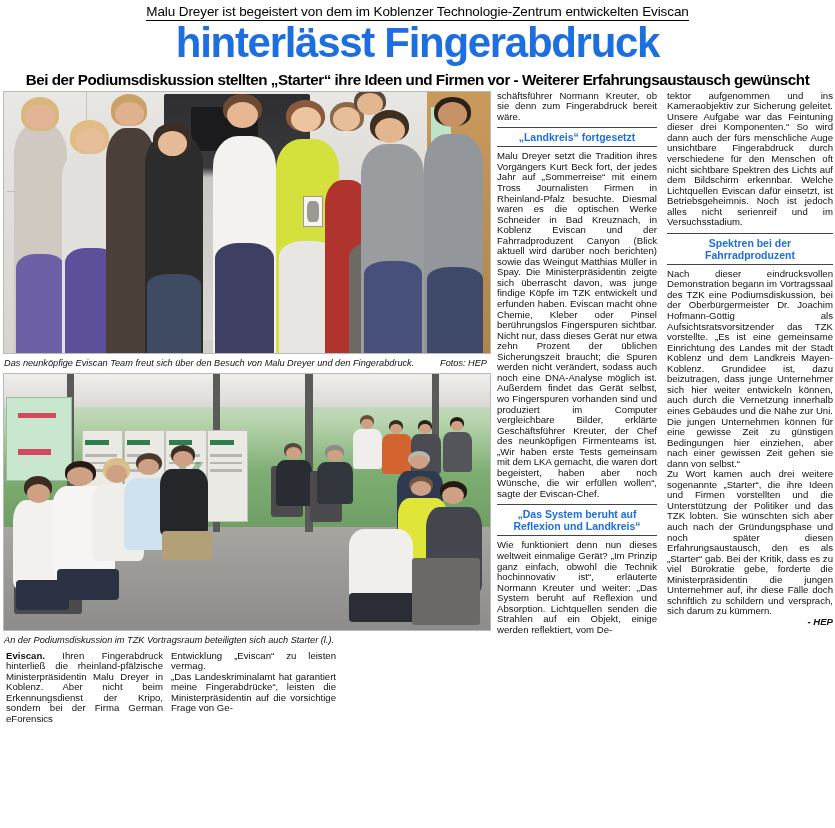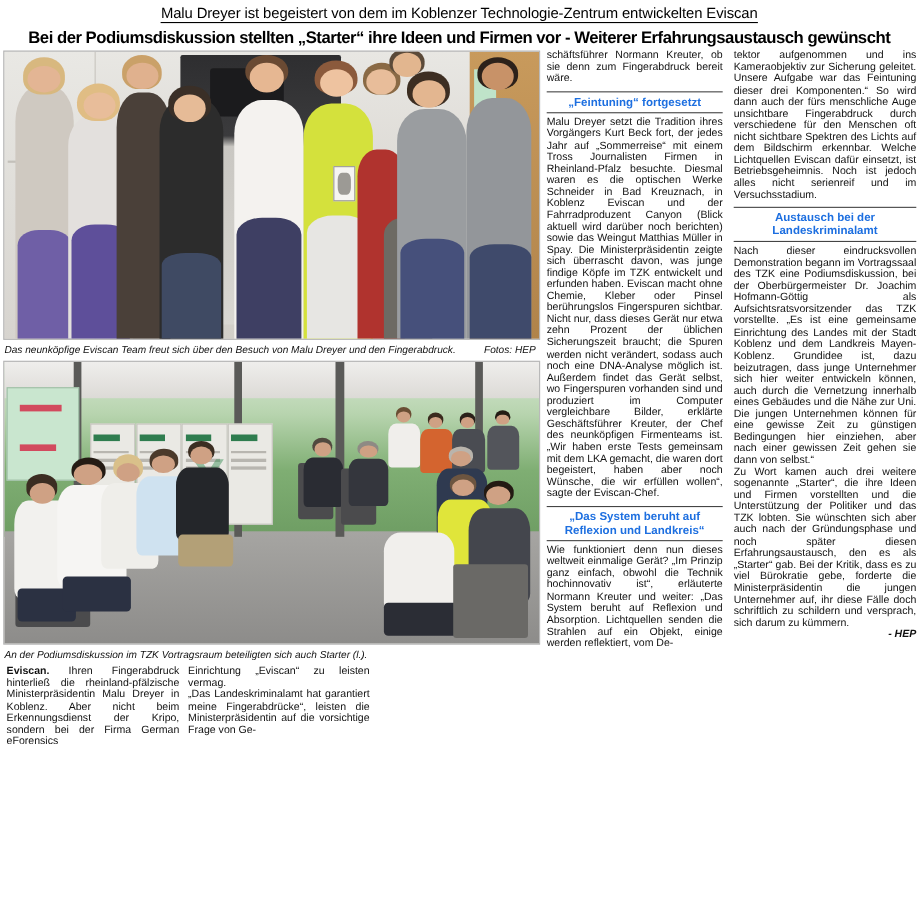--- a/index.html
+++ b/index.html
@@ -197,20 +197,21 @@
 </head>
 <body>
 
 <div class="page">
 
   <div class="kicker">
     <span>Malu Dreyer ist begeistert von dem im Koblenzer Technologie-Zentrum entwickelten Eviscan</span>
   </div>
 
   <div class="headline">
+    <span class="l2">hinterlässt Fingerabdruck</span>
   </div>
 
   <div class="subhead">Bei der Podiumsdiskussion stellten „Starter“ ihre Ideen und Firmen vor - Weiterer Erfahrungsaustausch gewünscht</div>
 
   <div class="upper">
 
     <div class="media-col">
 
       <div class="photo photo-1">
         <div class="p1-bg"></div>
@@ -402,45 +403,45 @@
 
       <div class="caption">
         <span class="ctext">An der Podiumsdiskussion im TZK Vortragsraum beteiligten sich auch Starter (l.).</span>
       </div>
 
       <div class="lower">
         <div class="lcol lcol-1">
           <p><span class="dateline">Eviscan.</span><span> Ihren Fingerabdruck hinterließ die rheinland-pfälzische Ministerpräsidentin Malu Dreyer in Koblenz. Aber nicht beim Erkennungsdienst der Kripo, sondern bei der Firma German eForensics</span></p>
         </div>
         <div class="lcol lcol-3">
-          <p>Einrichtung „Eviscan“ zu leisten vermag.</p>
+          <p>Entwicklung „Eviscan“ zu leisten vermag.</p>
           <p>„Das Landeskriminalamt hat garantiert meine Fingerabdrücke“, leisten die Ministerpräsidentin auf die vorsichtige Frage von Ge-</p>
         </div>
       </div>
 
     </div>
 
     <div class="text-cols">
 
       <div class="col col-3">
         <p>schäftsführer Normann Kreuter, ob sie denn zum Fingerabdruck bereit wäre.</p>
-        <div class="xhead">„Feintuning“ fortgesetzt</div>
+        <div class="xhead">„Landkreis“ fortgesetzt</div>
         <p>Malu Dreyer setzt die Tradition ihres Vorgängers Kurt Beck fort, der jedes Jahr auf „Sommerreise“ mit einem Tross Journalisten Firmen in Rheinland-Pfalz besuchte. Diesmal waren es die optischen Werke Schneider in Bad Kreuznach, in Koblenz Eviscan und der Fahrradproduzent Canyon (Blick aktuell wird darüber noch berichten) sowie das Weingut Matthias Müller in Spay. Die Ministerpräsidentin zeigte sich überrascht davon, was junge findige Köpfe im TZK entwickelt und erfunden haben. Eviscan macht ohne Chemie, Kleber oder Pinsel berührungslos Fingerspuren sichtbar. Nicht nur, dass dieses Gerät nur etwa zehn Prozent der üblichen Sicherungszeit braucht; die Spuren werden nicht verändert, sodass auch noch eine DNA-Analyse möglich ist. Außerdem findet das Gerät selbst, wo Fingerspuren vorhanden sind und produziert im Computer vergleichbare Bilder, erklärte Geschäftsführer Kreuter, der Chef des neunköpfigen Firmenteams ist. „Wir haben erste Tests gemeinsam mit dem LKA gemacht, die waren dort begeistert, haben aber noch Wünsche, die wir erfüllen wollen“, sagte der Eviscan-Chef.</p>
         <div class="xhead">
           <span>„Das System beruht auf</span><br>
           <span>Reflexion und Landkreis“</span>
         </div>
         <p>Wie funktioniert denn nun dieses weltweit einmalige Gerät? „Im Prinzip ganz einfach, obwohl die Technik hochinnovativ ist“, erläuterte Normann Kreuter und weiter: „Das System beruht auf Reflexion und Absorption. Lichtquellen senden die Strahlen auf ein Objekt, einige werden reflektiert, vom De-</p>
       </div>
 
       <div class="col col-4">
         <p>tektor aufgenommen und ins Kameraobjektiv zur Sicherung geleitet. Unsere Aufgabe war das Feintuning dieser drei Komponenten.“ So wird dann auch der fürs menschliche Auge unsichtbare Fingerabdruck durch verschiedene für den Menschen oft nicht sichtbare Spektren des Lichts auf dem Bildschirm erkennbar. Welche Lichtquellen Eviscan dafür einsetzt, ist Betriebsgeheimnis. Noch ist jedoch alles nicht serienreif und im Versuchsstadium.</p>
         <div class="xhead">
-          <span>Austausch bei der</span><br>
-          <span>Landeskriminalamt</span>
+          <span>Spektren bei der</span><br>
+          <span>Fahrradproduzent</span>
         </div>
         <p>Nach dieser eindrucksvollen Demonstration begann im Vortragssaal des TZK eine Podiumsdiskussion, bei der Oberbürgermeister Dr. Joachim Hofmann-Göttig als Aufsichtsratsvorsitzender das TZK vorstellte. „Es ist eine gemeinsame Einrichtung des Landes mit der Stadt Koblenz und dem Landkreis Mayen-Koblenz. Grundidee ist, dazu beizutragen, dass junge Unternehmer sich hier weiter entwickeln können, auch durch die Vernetzung innerhalb eines Gebäudes und die Nähe zur Uni. Die jungen Unternehmen können für eine gewisse Zeit zu günstigen Bedingungen hier einziehen, aber nach einer gewissen Zeit gehen sie dann von selbst.“</p>
         <p>Zu Wort kamen auch drei weitere sogenannte „Starter“, die ihre Ideen und Firmen vorstellten und die Unterstützung der Politiker und das TZK lobten. Sie wünschten sich aber auch nach der Gründungsphase und noch später diesen Erfahrungsaustausch, den es als „Starter“ gab. Bei der Kritik, dass es zu viel Bürokratie gebe, forderte die Ministerpräsidentin die jungen Unternehmer auf, ihr diese Fälle doch schriftlich zu schildern und versprach, sich darum zu kümmern.</p>
         <p style="text-align:right;font-style:italic;font-weight:bold;">- HEP</p>
       </div>
 
     </div>
   </div>
 </div>
 

